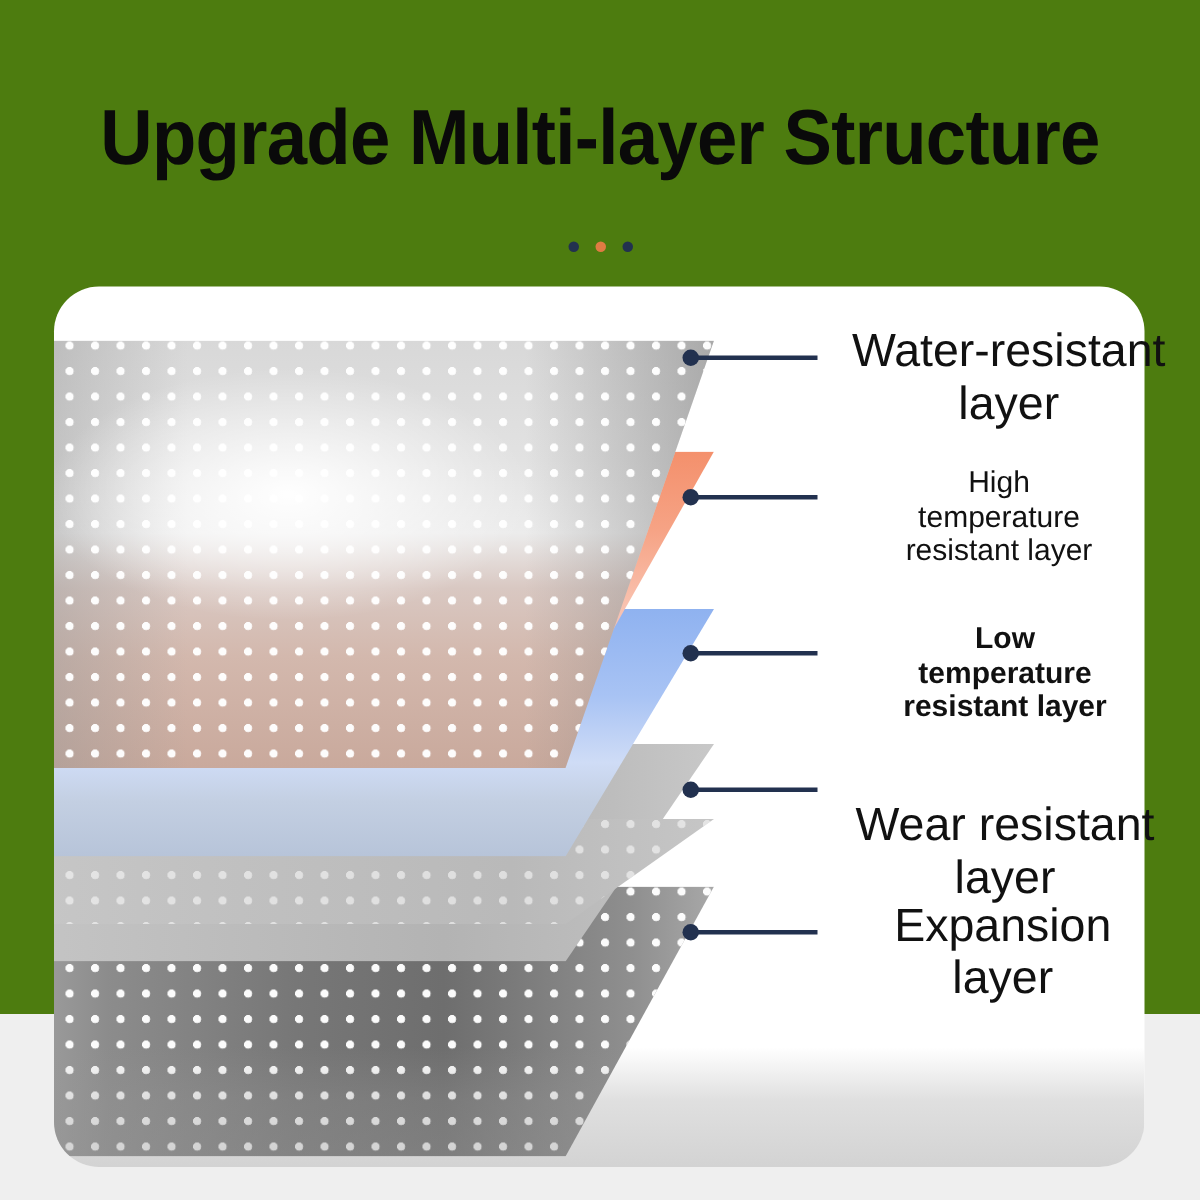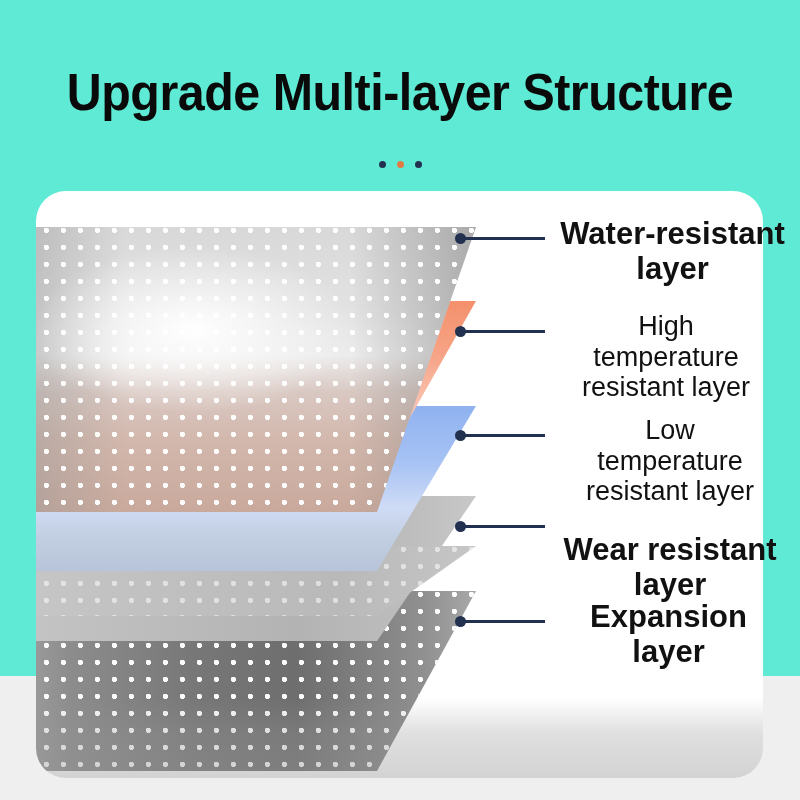--- a/index.html
+++ b/index.html
@@ -5,21 +5,21 @@
   * { box-sizing: border-box; margin: 0; padding: 0; }
   html, body {
     width: 800px; height: 800px;
     background: #efefef;
     font-family: "Liberation Sans", sans-serif;
     overflow: hidden;
   }
   .page {
     position: relative;
     width: 800px; height: 676px;
-    background: #5eead4;
+    background: #4d7c0f;
   }
 
   
   .title {
     position: absolute;
     left: 0; top: 62px;
     width: 800px;
     text-align: center;
     font-size: 52px;
     font-weight: 700;
@@ -107,22 +107,22 @@
     background: #22314f;
     left: 5px; top: -1px;
   }
   .callout .txt {
     position: absolute;
     color: #111111;
     line-height: 1.13;
     text-align: center;
     white-space: pre-line;
   }
-  .txt.big   { font-size: 31px; font-weight: 700; }
-  .txt.small { font-size: 27px; font-weight: 400; }
+  .txt.big   { font-size: 31px; font-weight: 400; }
+  .txt.small { font-size: 20px; font-weight: 400; }
 
   
   .base-shadow {
     position: absolute;
     left: 0; bottom: 0;
     width: 727px; height: 80px;
     background: linear-gradient(180deg, rgba(150,150,150,0) 0%, rgba(150,150,150,0.30) 45%, rgba(150,150,150,0.42) 100%);
     pointer-events: none;
   }
 </style>
@@ -199,21 +199,21 @@
     <span class="node"></span>
     <span class="lead" style="width:85px;"></span>
     <span class="txt small" style="left:90px; top:-20px; width:242px;">High
 temperature
 resistant layer</span>
   </div>
 
   <div class="callout" style="left:455px; top:435px;">
     <span class="node"></span>
     <span class="lead" style="width:85px;"></span>
-    <span class="txt small" style="left:90px; top:-20px; width:250px;">Low
+    <span class="txt small" style="left:90px; top:-20px; width:250px;font-weight:bold;">Low
 temperature
 resistant layer</span>
   </div>
 
   <div class="callout" style="left:455px; top:526px;">
     <span class="node"></span>
     <span class="lead" style="width:85px;"></span>
     <span class="txt big" style="left:90px; top:-22px; width:250px;margin-top:28px;">Wear resistant
 layer</span>
   </div>

